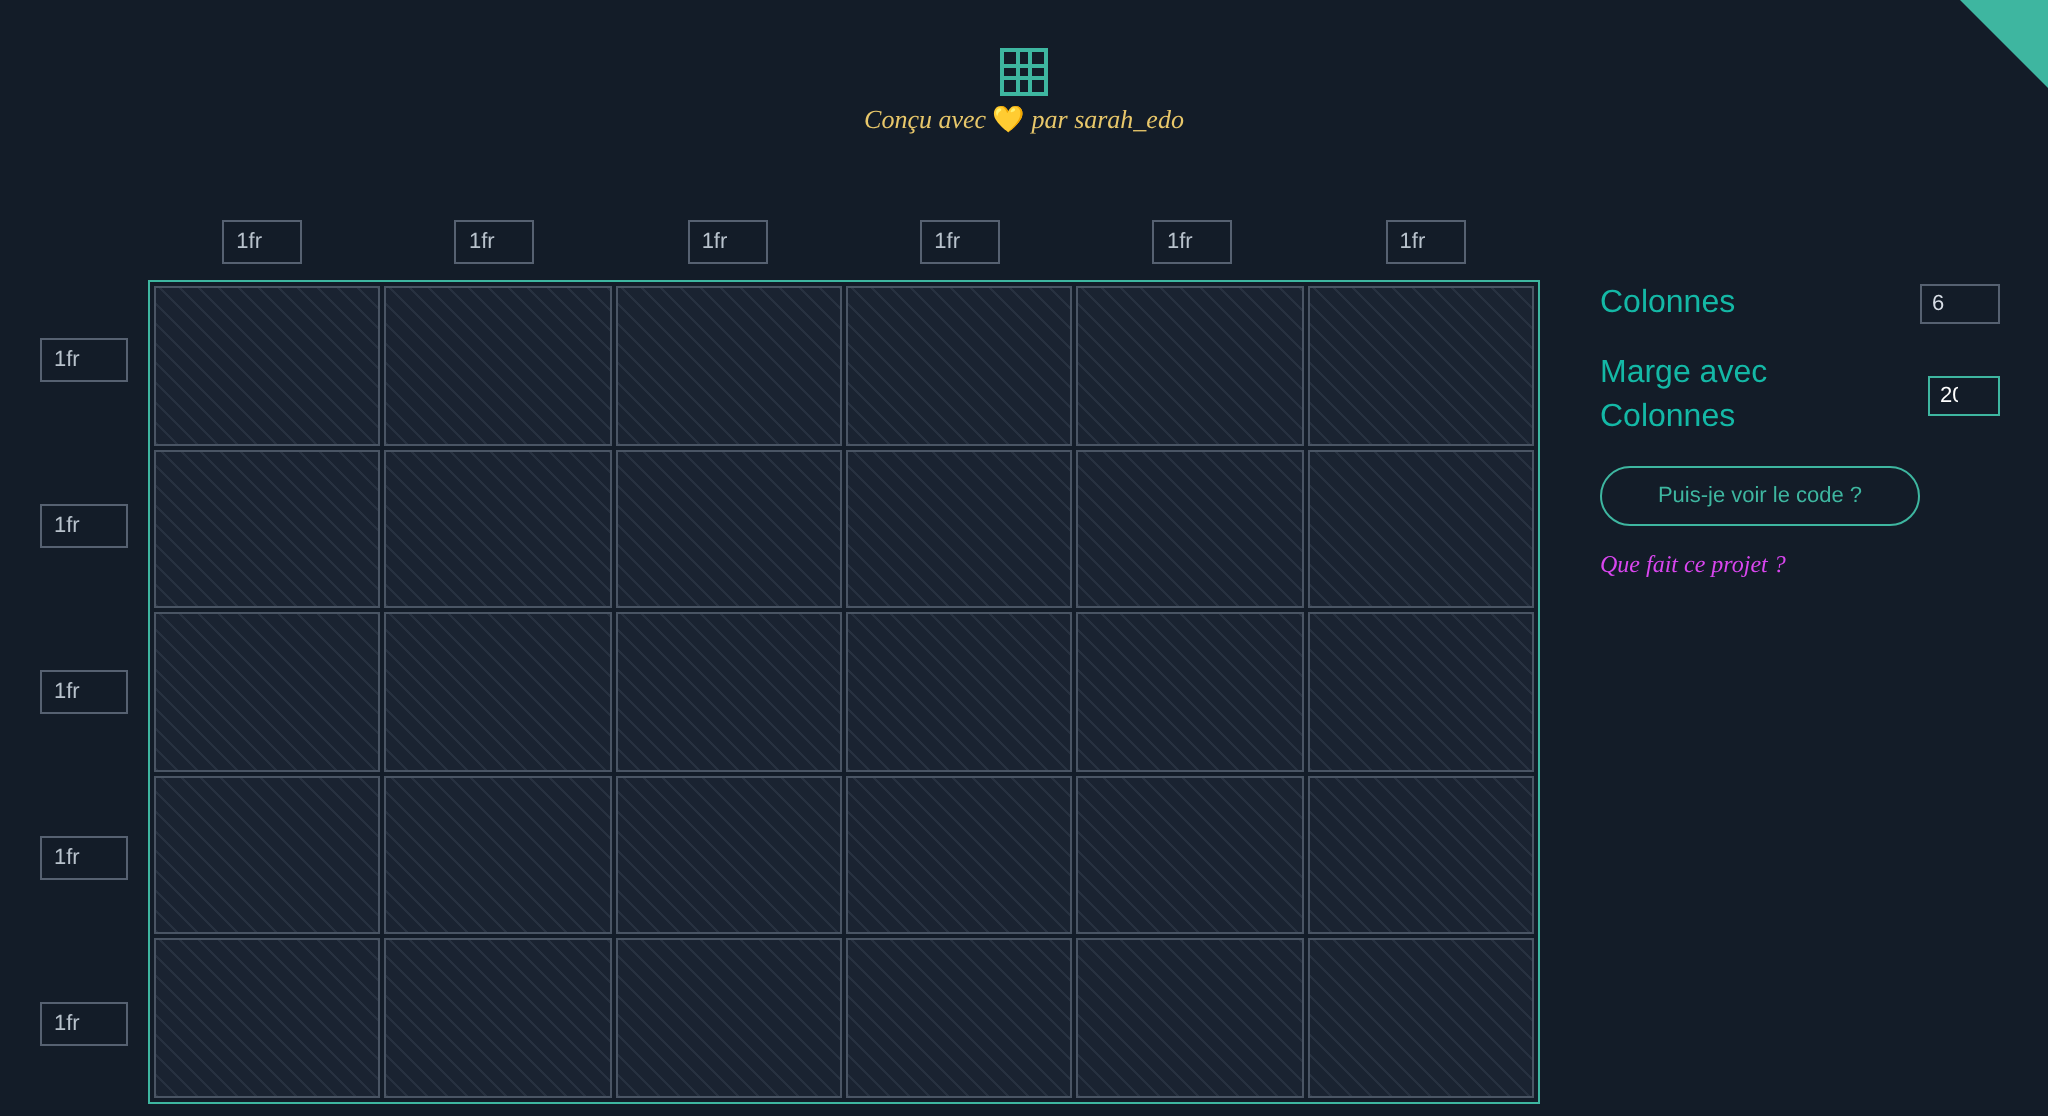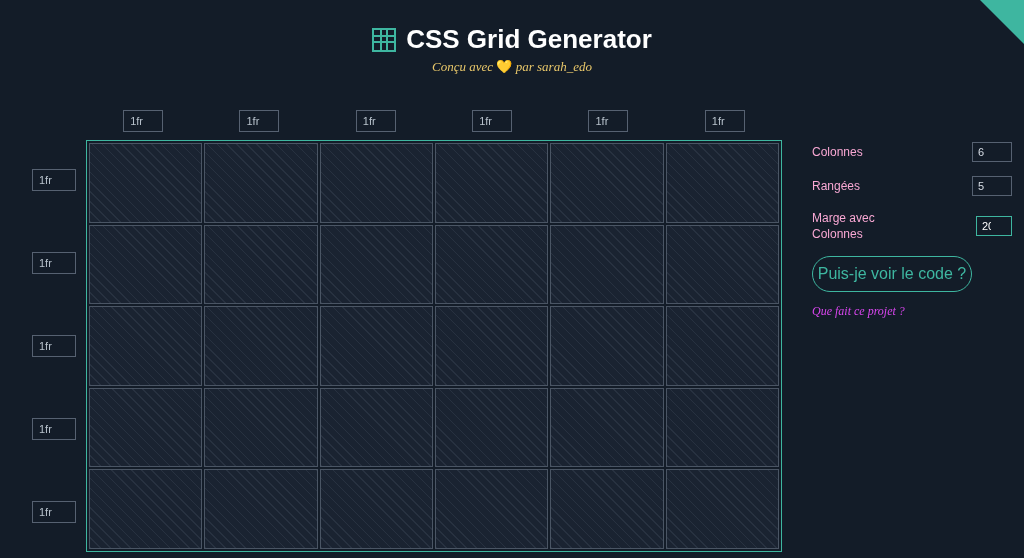--- a/index.html
+++ b/index.html
@@ -55,21 +55,20 @@
     font-size: 13px;
     font-family: Georgia, serif;
   }
   .heart { font-style: normal; }
   .main-area {
     position: absolute;
     top: 100px;
     left: 0;
     right: 0;
     bottom: 0;
-    margin-left: 12px;
   }
   
   .col-labels {
     position: absolute;
     top: 10px;
     left: 74px;
     width: 696px;
     display: flex;
     gap: 2px;
   }
@@ -132,21 +131,21 @@
     top: 42px;
     left: 800px;
     width: 200px;
   }
   .control-row {
     display: flex;
     justify-content: space-between;
     align-items: center;
     margin-bottom: 14px;
   }
-  .control-row label { font-size: 12px; color: #f9a8d4; }
+  .control-row label { font-size: 16px; color: #14b8a6; }
   .control-row .multiline { line-height: 1.35; }
   .num-input {
     width: 40px;
     background: transparent;
     border: 1px solid #566171;
     color: #d8dee6;
     padding: 3px 5px;
     font-size: 11px;
     outline: none;
   }
@@ -156,21 +155,21 @@
     width: 36px;
   }
   .btn {
     display: block;
     width: 160px;
     padding: 8px 0;
     border-radius: 18px;
     border: 1px solid #3eb6a0;
     background: transparent;
     color: #3eb6a0;
-    font-size: 16px;
+    font-size: 11px;
     text-align: center;
     margin-bottom: 12px;
     cursor: pointer;
   }
   .btn.secondary {
     border-color: #7d8896;
     color: #b8c2cc;
   }
   .link-italic {
     font-style: italic;
@@ -180,21 +179,20 @@
   }
 </style>
 </head>
 <body>
 
 <div class="corner-ribbon"></div>
 
 <div class="header">
   <div class="title-row">
     <span class="grid-icon"></span>
-    <h1>CSS Grid Generator</h1>
   </div>
   <div class="subtitle">
     <span>Conçu avec </span><span class="heart">💛</span><span> par </span><span>sarah_edo</span>
   </div>
 </div>
 
 <div class="main-area">
 
   <div class="col-labels">
     <input class="fr-input" value="1fr" style="">
@@ -243,24 +241,20 @@
       <div class="cell"></div>
       <div class="cell"></div>
       <div class="cell"></div>
       <div class="cell"></div>
     </div>
 
   <div class="sidebar">
     <div class="control-row">
       <label>Colonnes</label>
       <input class="num-input" value="6" style="">
-    </div>
-    <div class="control-row">
-      <label>Rangées</label>
-      <input class="num-input" value="5" style="">
     </div>
     <div class="control-row">
       <label class="multiline">
         <span>Marge avec</span><br>
         <span>Colonnes</span>
       </label>
       <input type="number" class="num-input active" value="20" style="">
     </div>
 
     <button class="btn">Puis-je voir le code ?</button>

